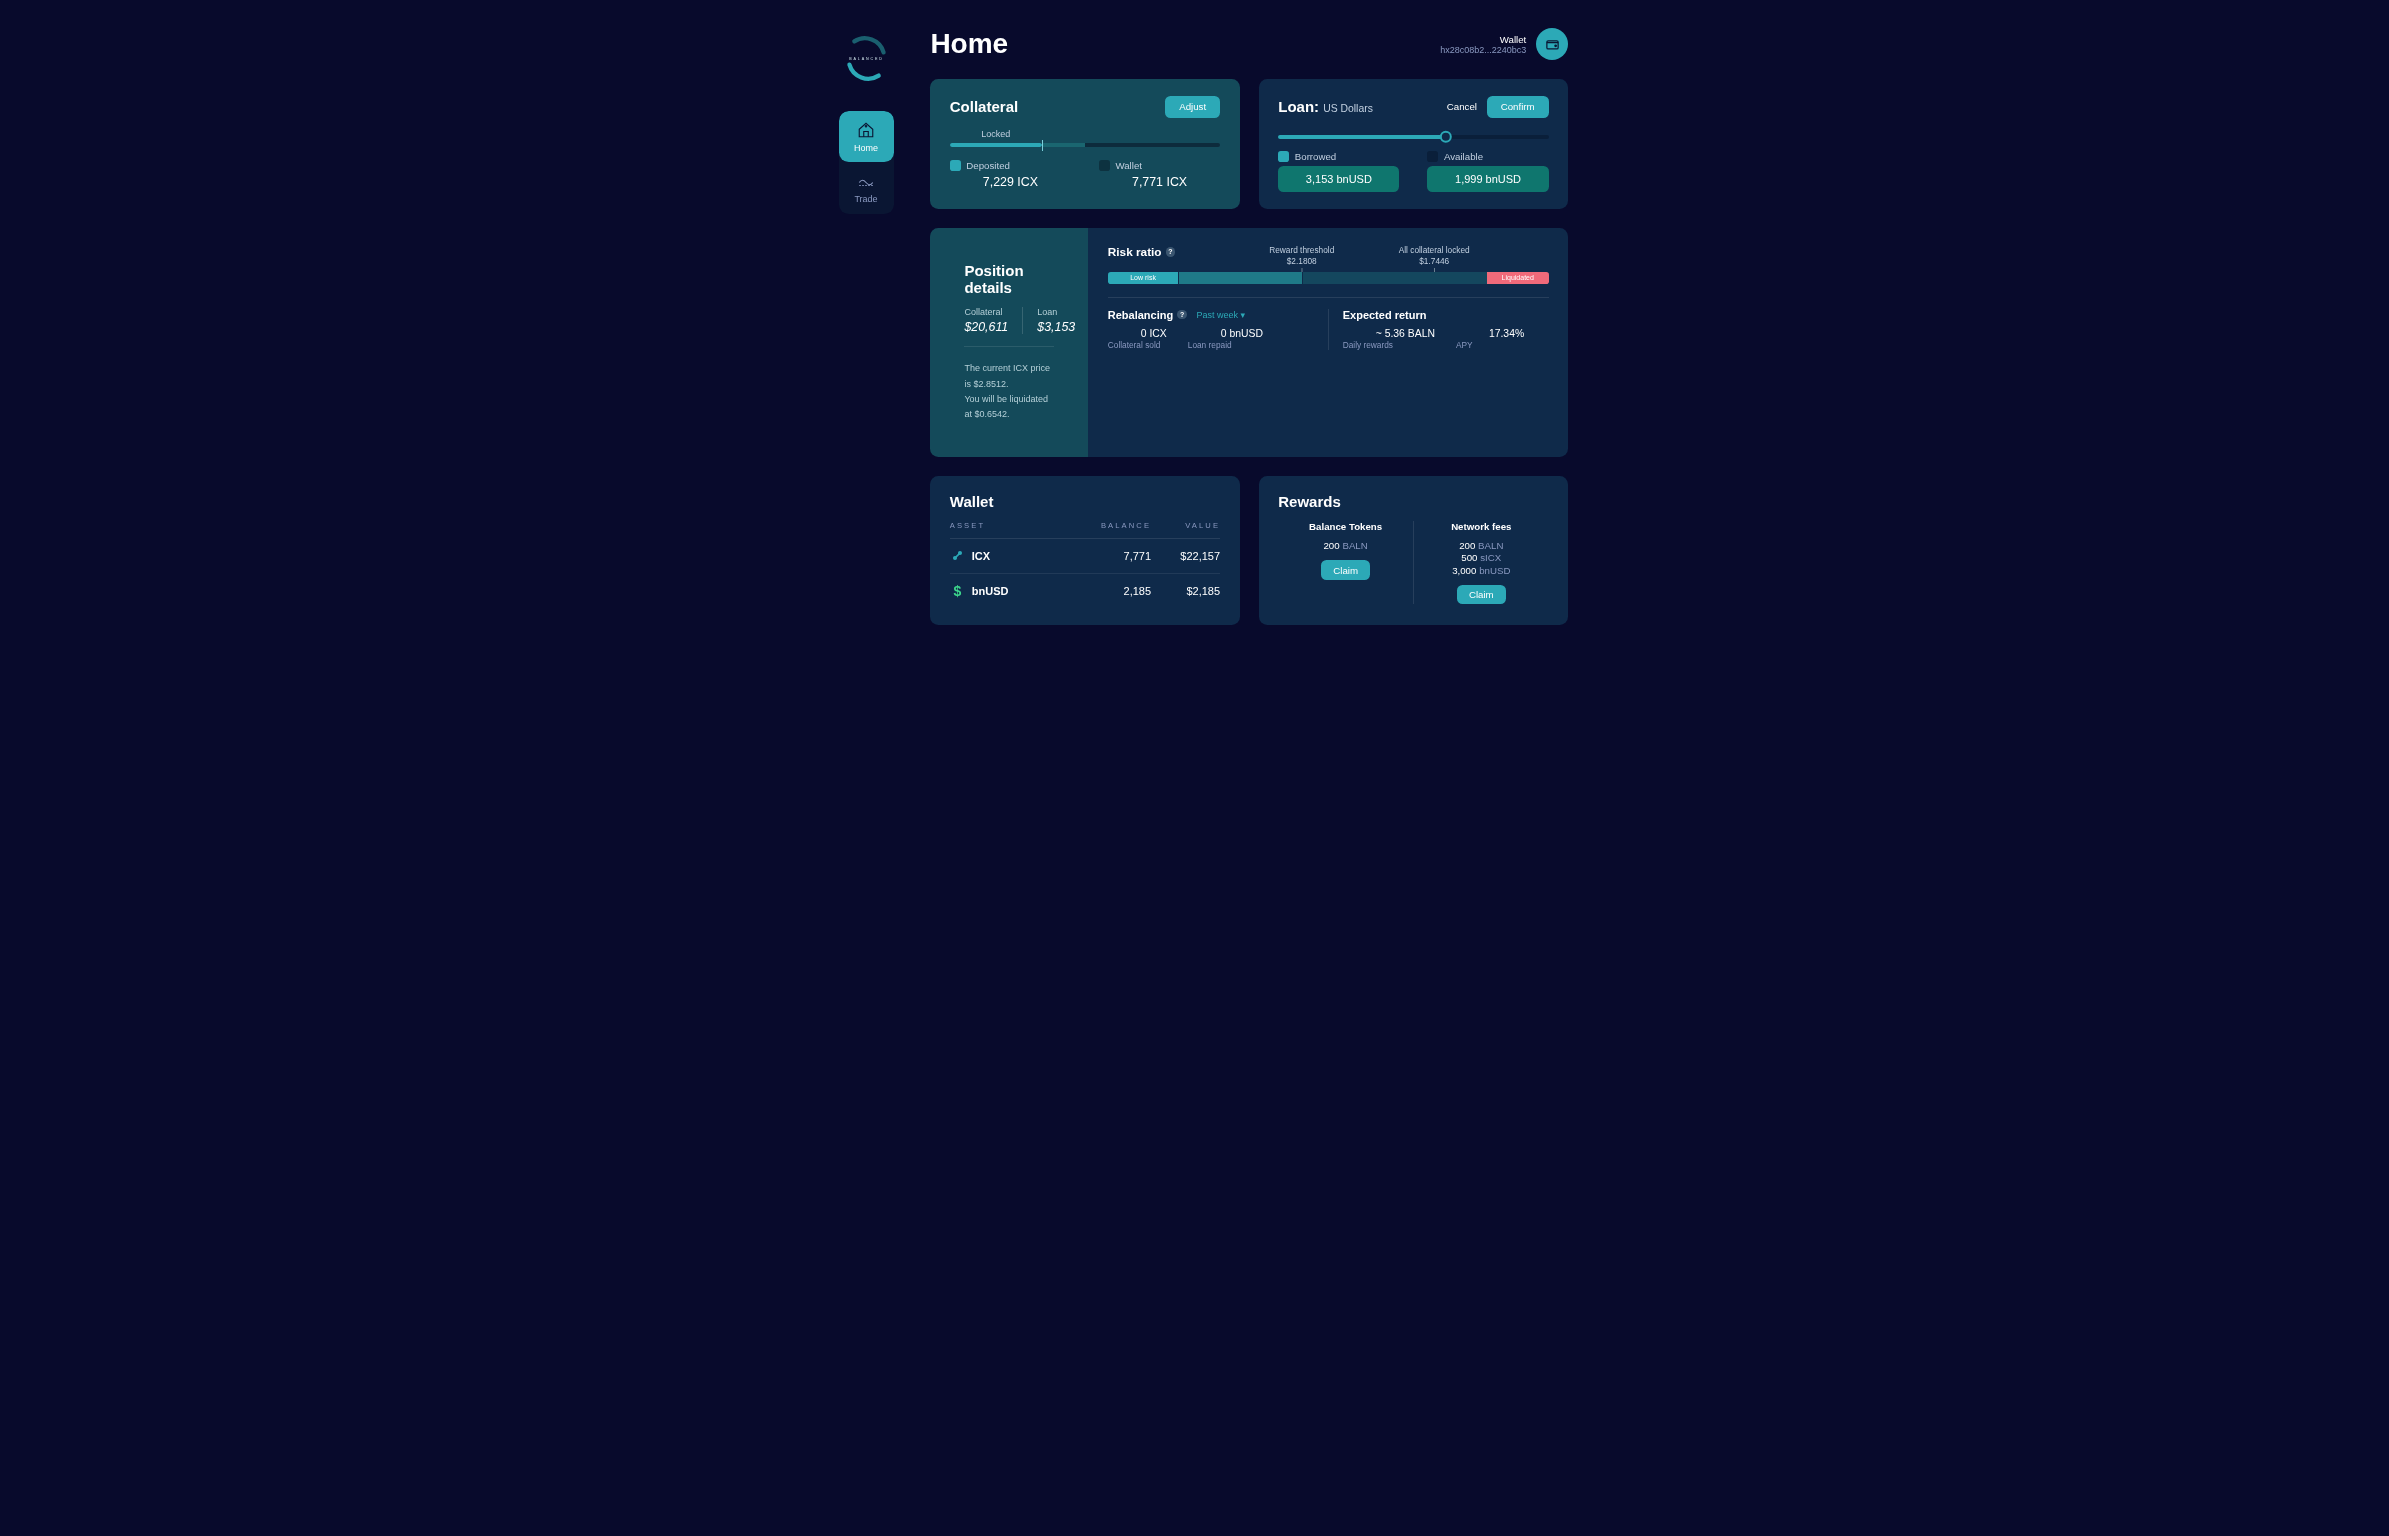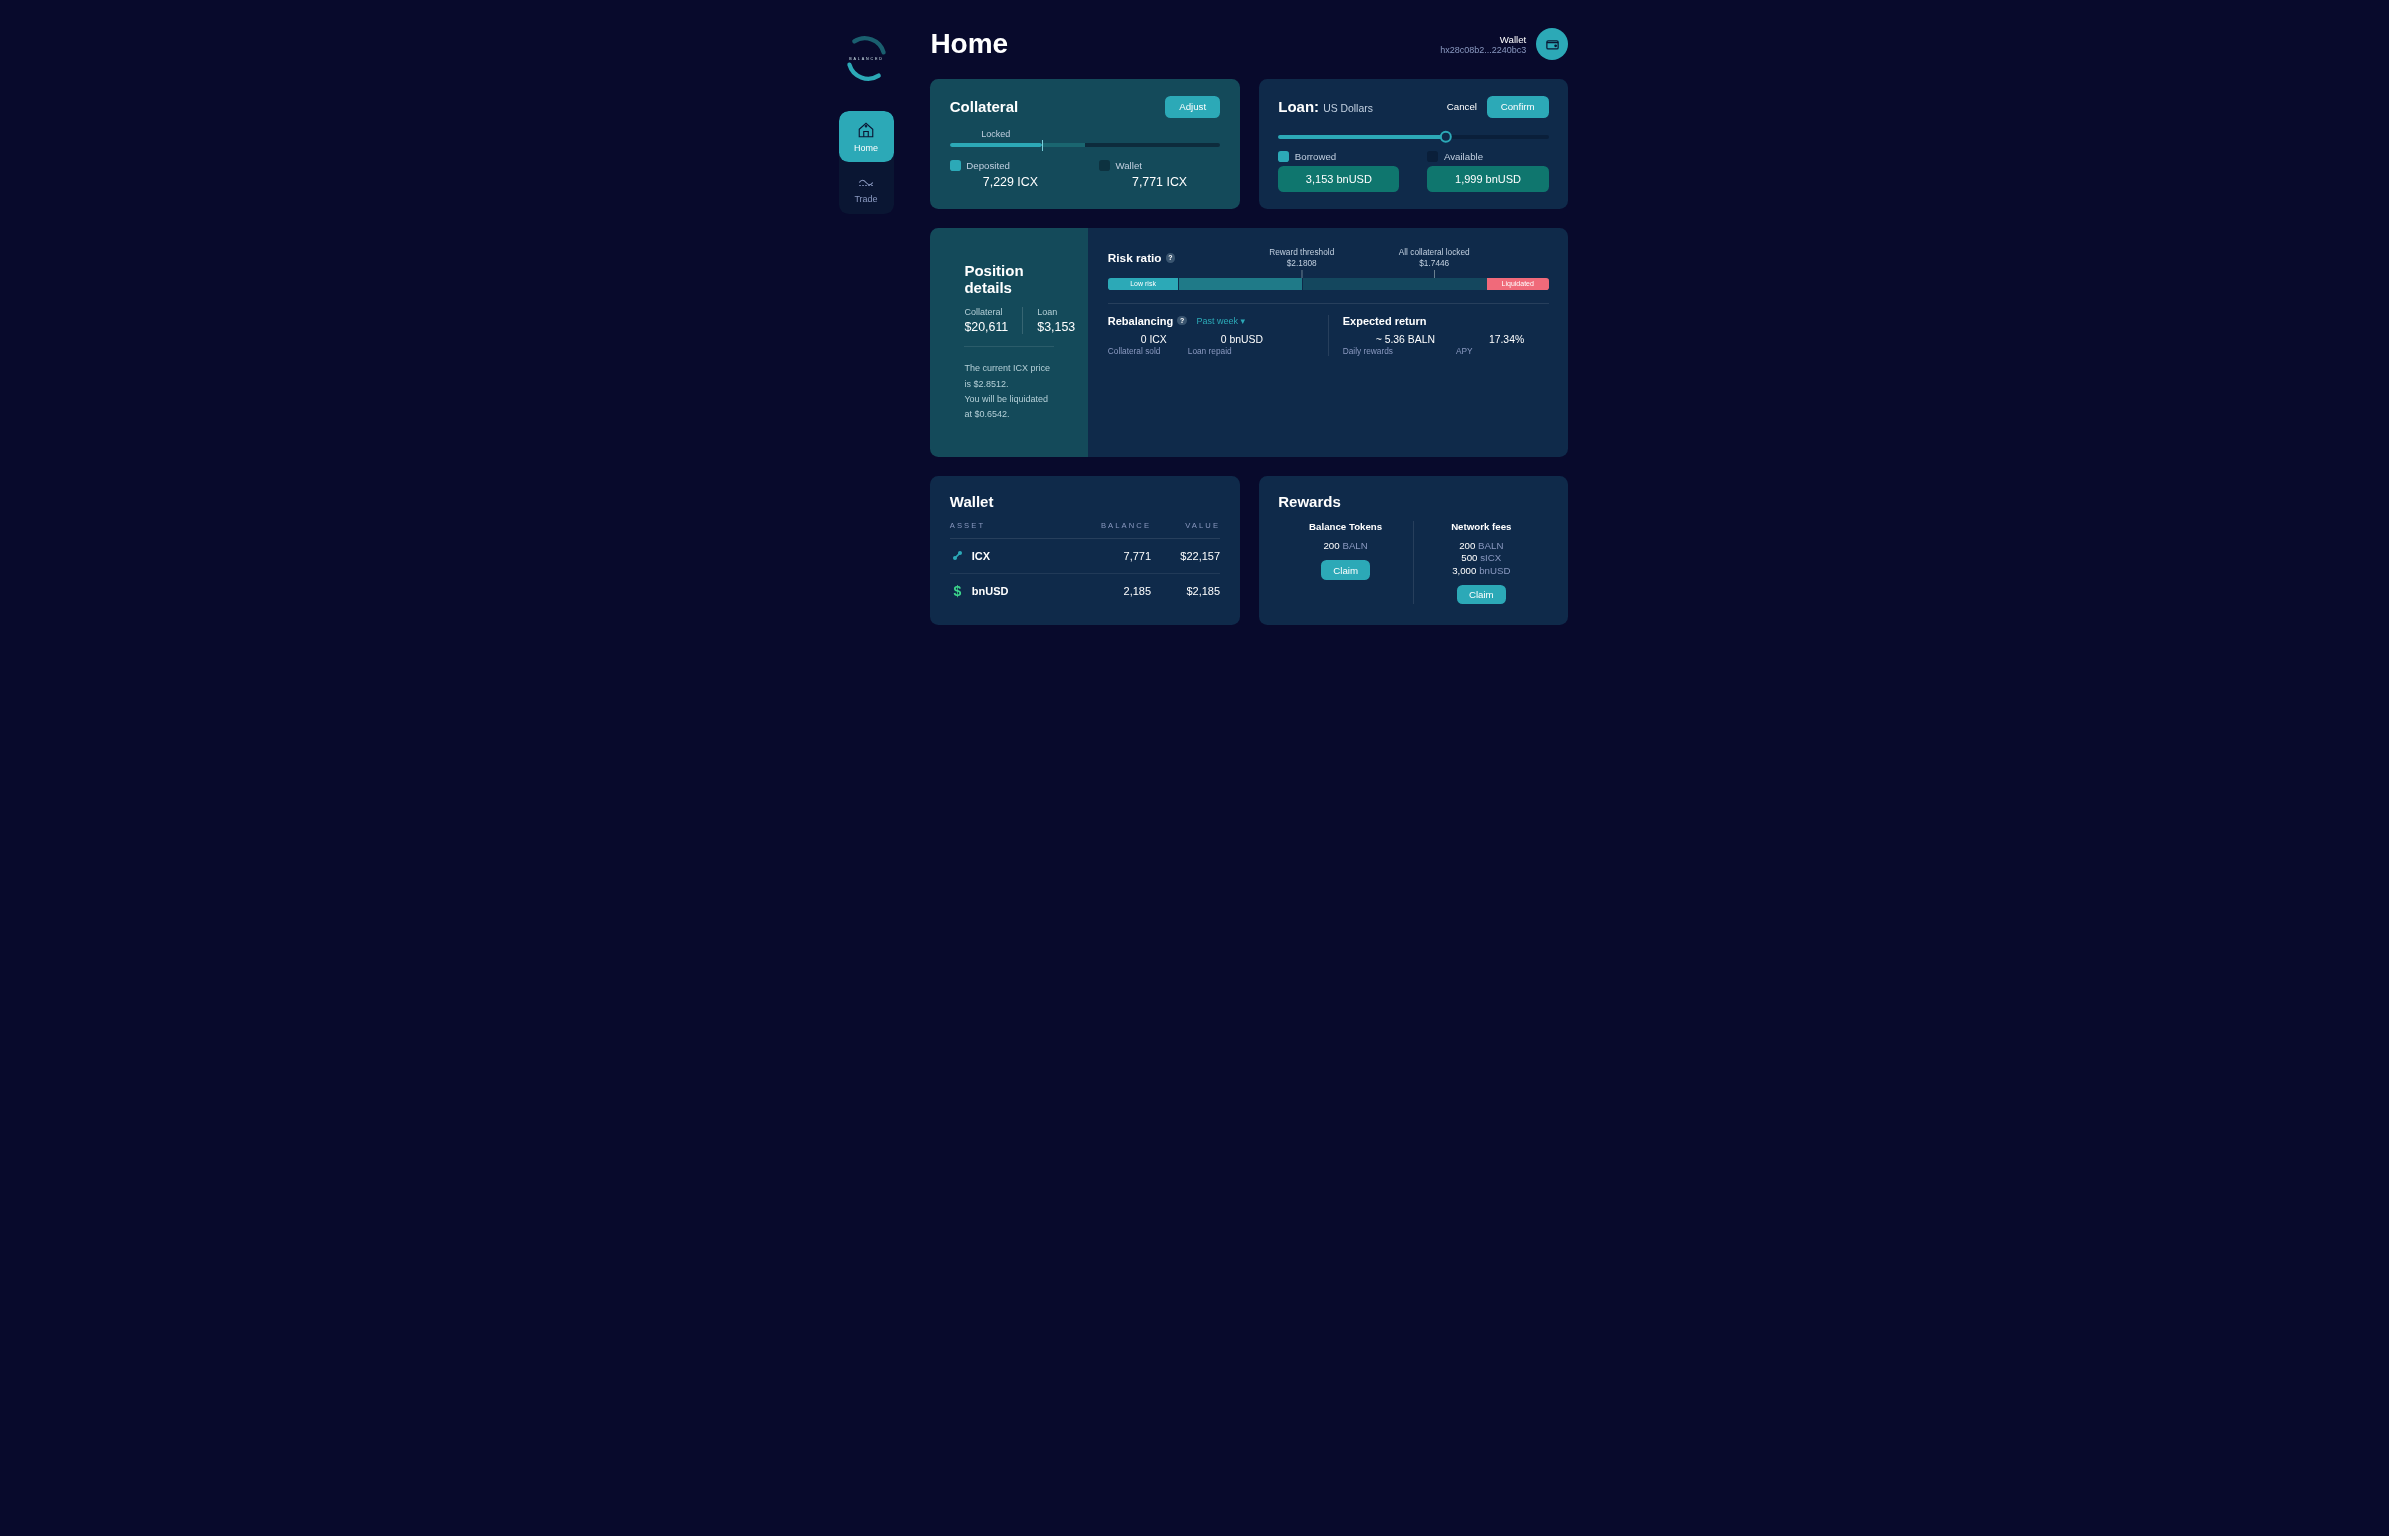--- a/index.html
+++ b/index.html
@@ -61,24 +61,24 @@
 .stat-value { font-size:12.4px; font-weight:400; text-align:center; }
 .stat-input { background:#0f766e; border:none; border-radius:5.5px; padding:7px; color:#fff; font-size:11px; text-align:center; width:100%; }
 
 .pos-card { display:flex; padding:0; overflow:hidden; }
 .pos-left { background:#144a5a; padding:34px; width:158px; flex-shrink:0; }
 .pos-right { background:#0f2a4a; padding:16.6px 19.4px; flex:1; }
 .pos-metrics { display:flex; gap:0; margin-bottom:14px; border-bottom:0.7px solid rgba(255,255,255,0.1); padding-bottom:12.4px; }
 .pos-metric { padding-right:14px; }
 .pos-metric + .pos-metric { border-left:0.7px solid rgba(255,255,255,0.15); padding-left:14px; }
 .pos-metric-label { font-size:9px; color:#b5d0d8; margin-bottom:2.8px; }
-.pos-metric-value { font-size:12.4px; }
+.pos-metric-value { font-size:12.4px;font-style:italic; }
 .pos-note { font-size:9px; color:#b5d0d8; line-height:1.7; }
 
-.risk-header { display:flex; align-items:center; margin-bottom:7px; position:relative; height:26px; }
+.risk-header { display:flex; align-items:flex-start; margin-bottom:1px; position:relative; height:26px; }
 .risk-title { font-size:11.8px; font-weight:600; display:flex; align-items:center; gap:4.1px; }
 .help-icon { width:9.7px; height:9.7px; border-radius:50%; background:#3a5570; display:inline-flex; align-items:center; justify-content:center; font-size:7px; }
 .risk-marker { position:absolute; font-size:8.3px; color:#c2d0e0; text-align:center; line-height:1.3; }
 .risk-marker::after { content:''; position:absolute; left:50%; bottom:-11px; width:0.7px; height:9.7px; background:#6a8090; }
 .risk-bar { height:12.4px; border-radius:2.8px; display:flex; overflow:hidden; margin-bottom:12.4px; position:relative; }
 .risk-seg { height:100%; }
 .risk-seg.low { background:#2ca9b7; display:flex; align-items:center; justify-content:center; font-size:7px; }
 .risk-seg.mid1 { background:#1f7a88; border-left:0.7px solid #0f2a4a;}
 .risk-seg.mid2 { background:#14475e; border-left:0.7px solid #0f2a4a;}
 .risk-seg.liq { background:#f06a7a; display:flex; align-items:center; justify-content:center; font-size:7px; }

